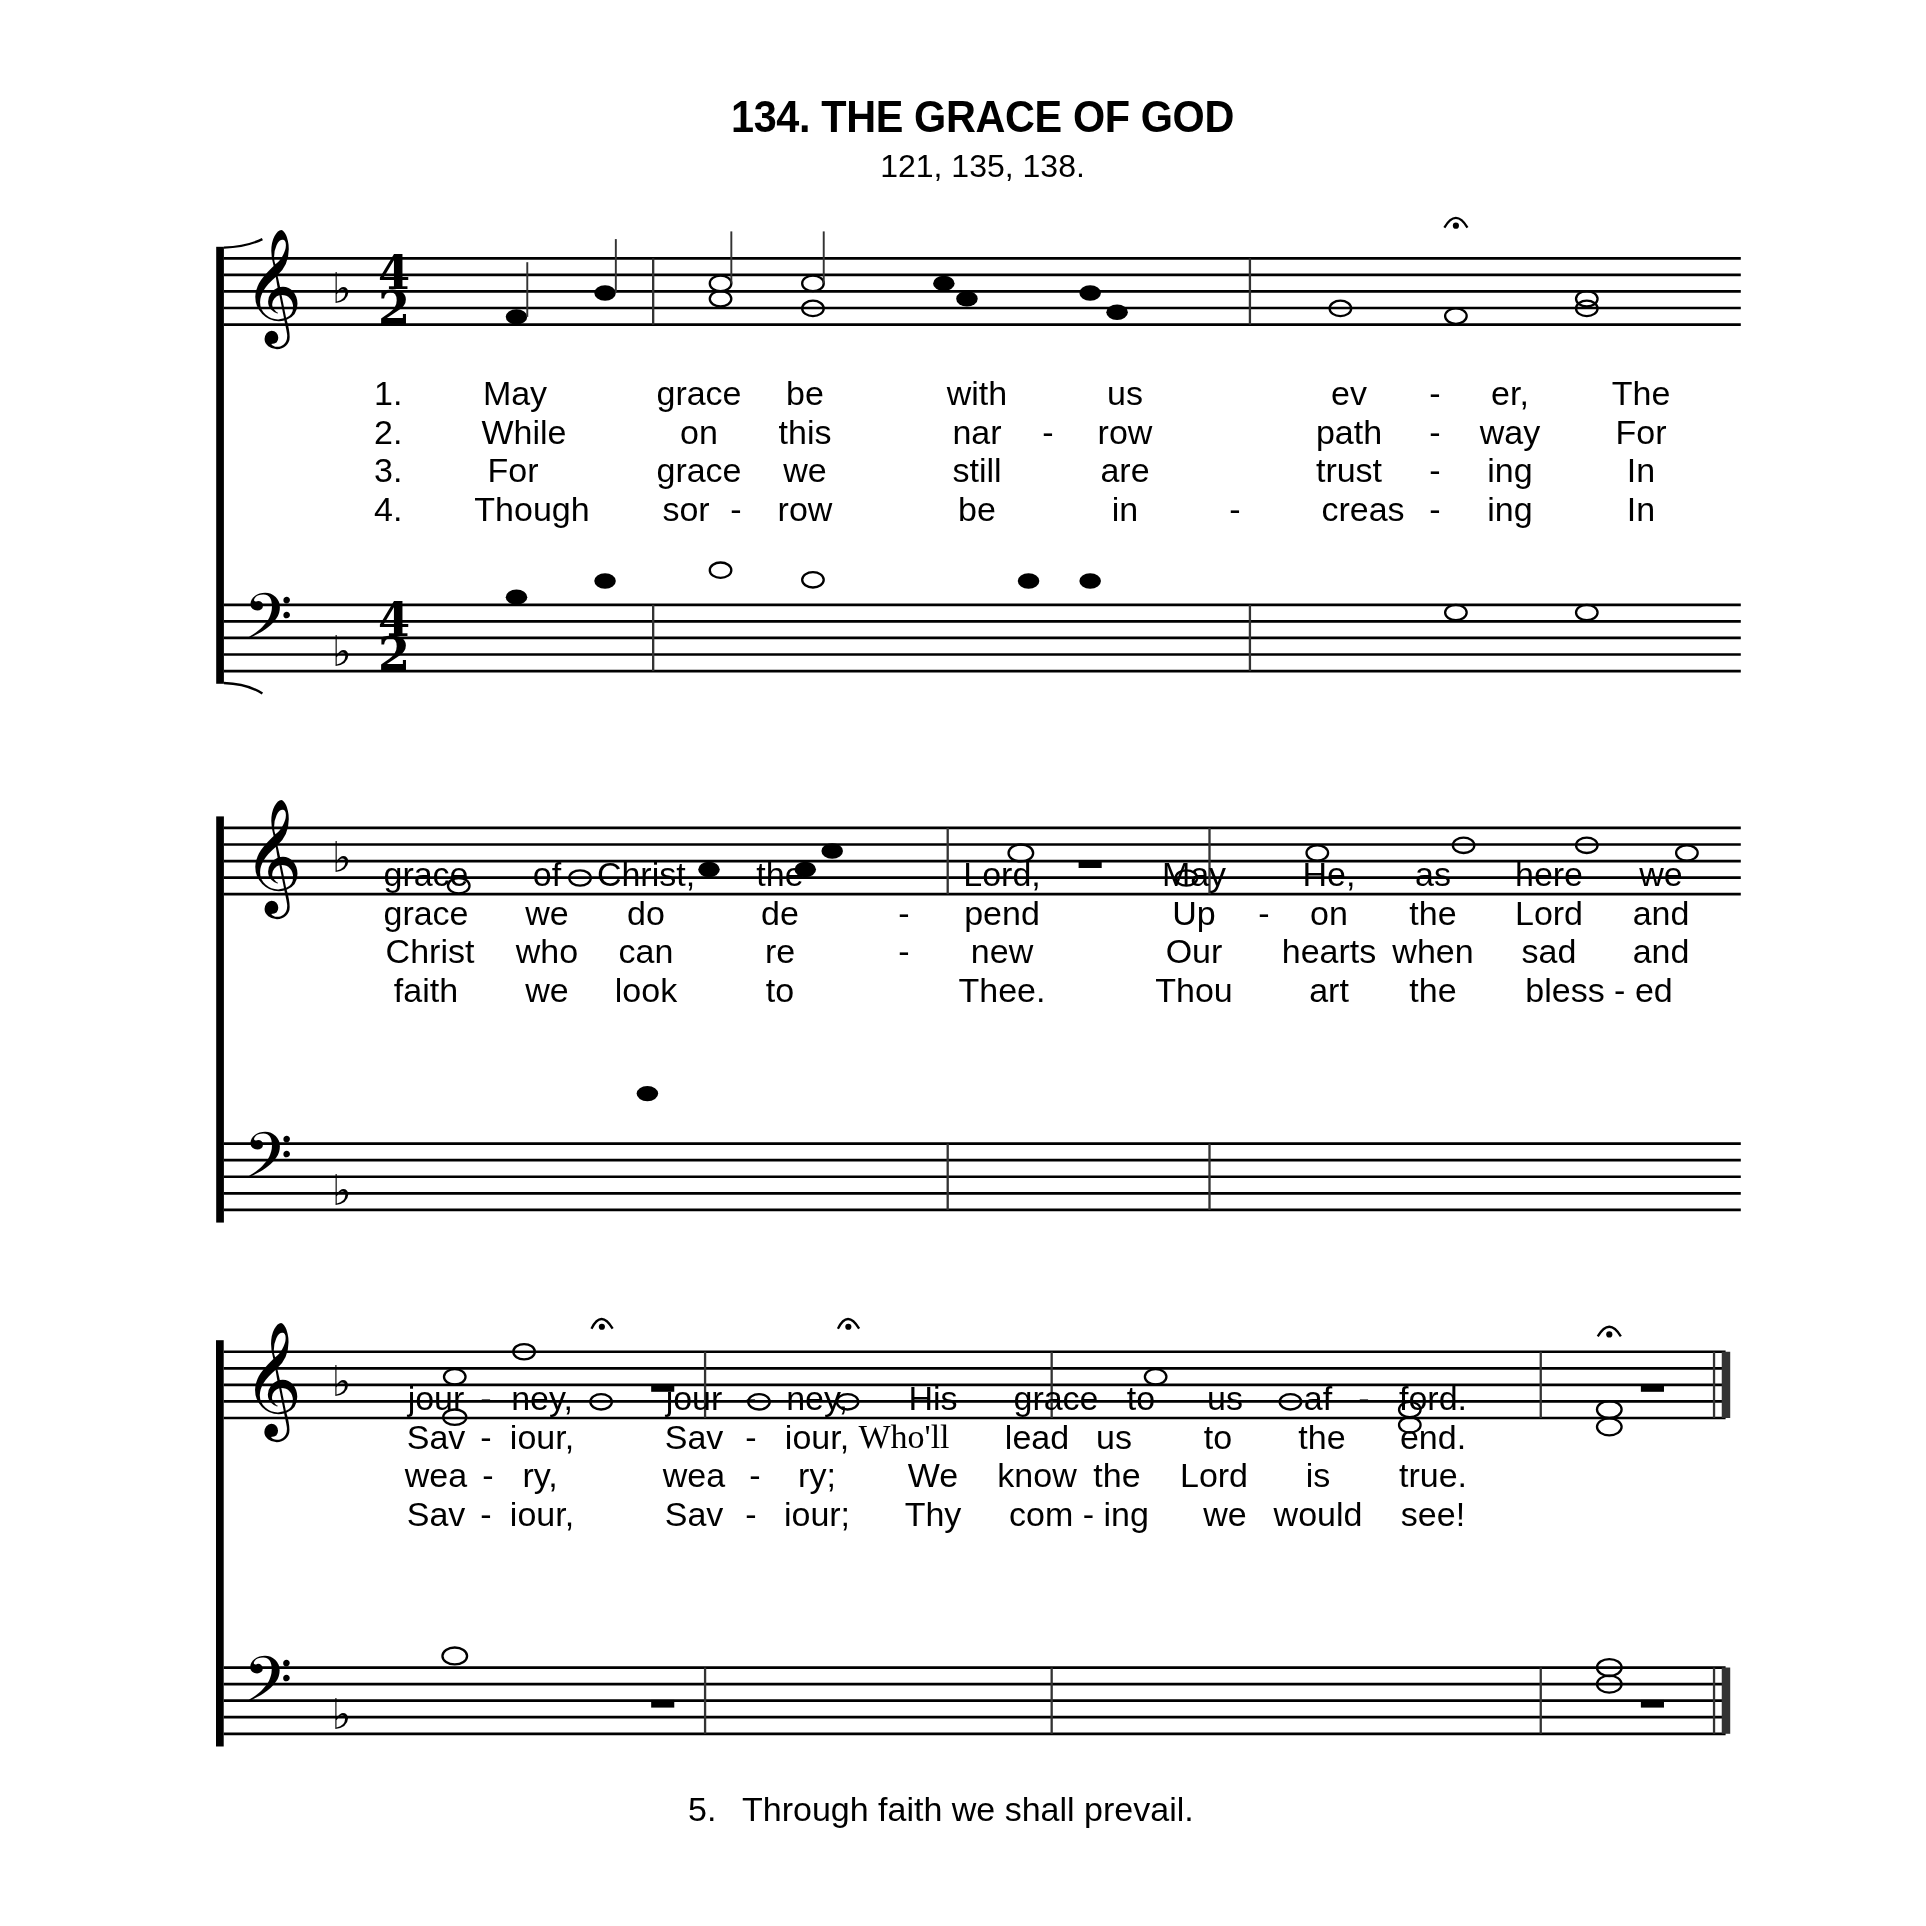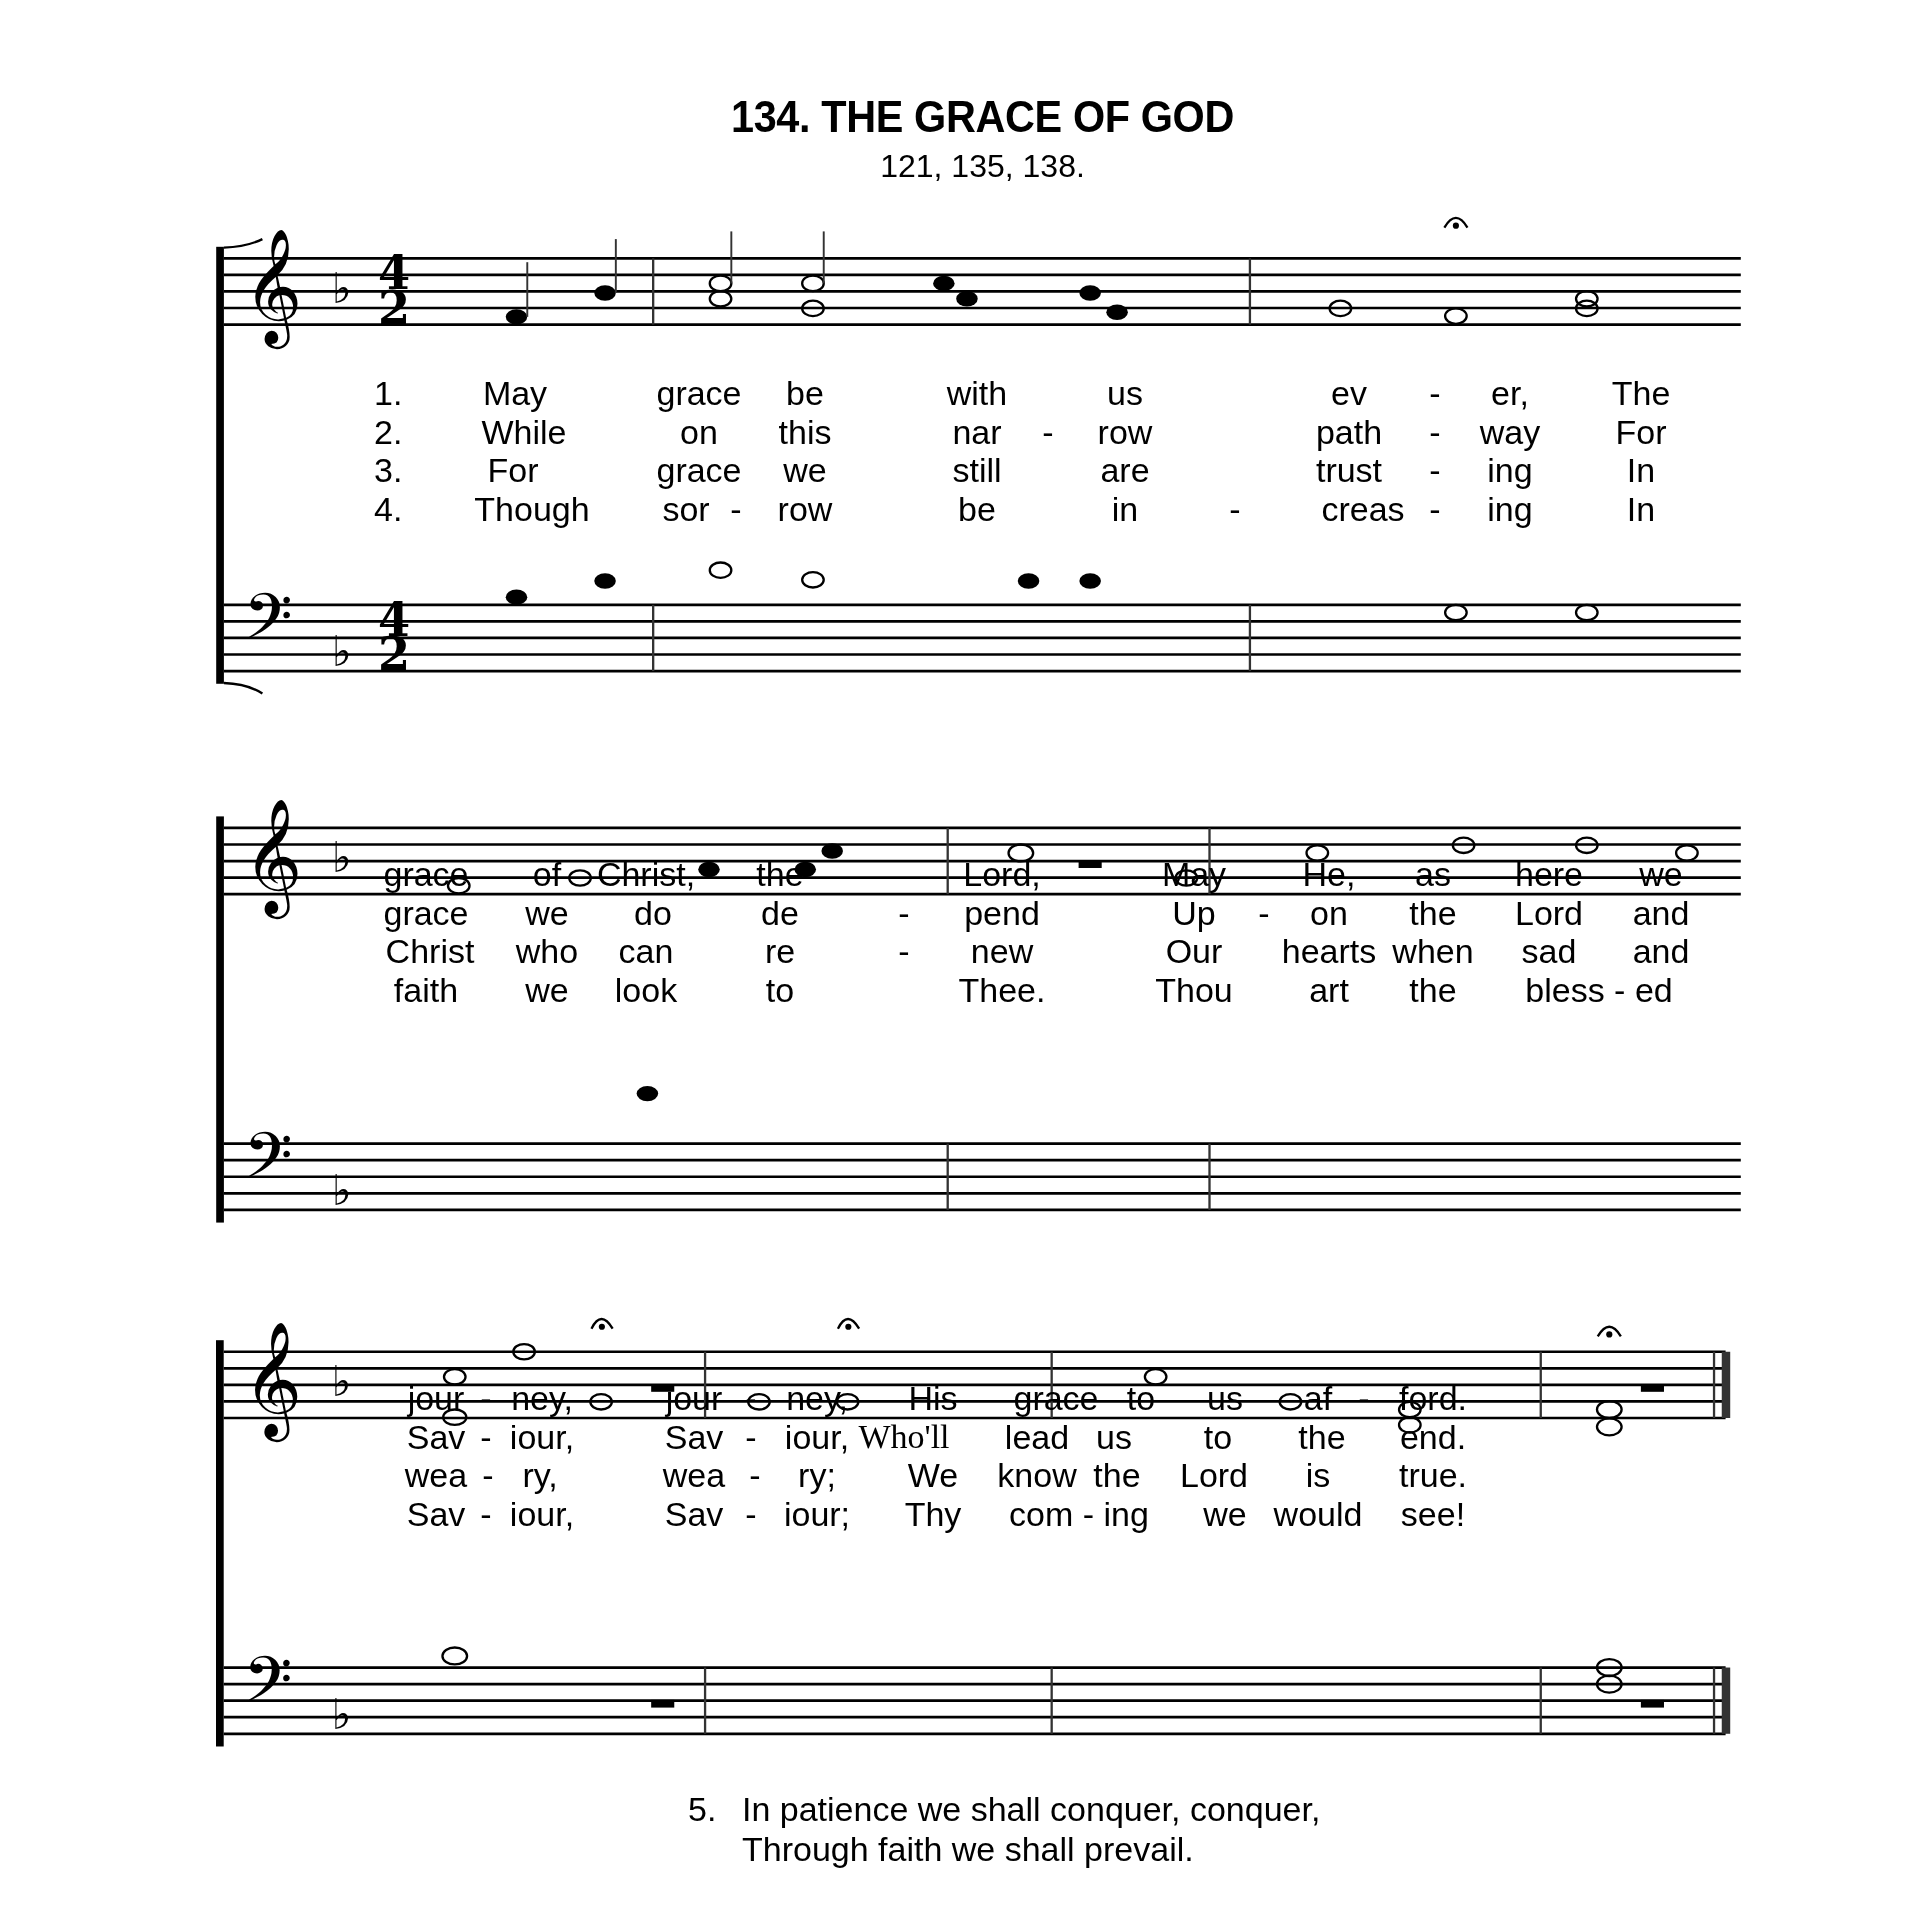--- a/index.html
+++ b/index.html
@@ -206,21 +206,21 @@
       <span class="syl" style="left:786px;">Lord,</span>
       <span class="syl" style="left:978px;">May</span>
       <span class="syl" style="left:1113px;">He,</span>
       <span class="syl" style="left:1217px;">as</span>
       <span class="syl" style="left:1333px;">here</span>
       <span class="syl" style="left:1445px;">we</span>
     </div>
     <div class="lyric-row" style="top:39px;">
       <span class="syl" style="left:210px;">grace</span>
       <span class="syl" style="left:331px;">we</span>
-      <span class="syl" style="left:430px;margin-left:7px;">do</span>
+      <span class="syl" style="left:430px;">do</span>
       <span class="syl" style="left:564px;">de</span>
       <span class="syl" style="left:688px;">-</span>
       <span class="syl" style="left:786px;">pend</span>
       <span class="syl" style="left:978px;">Up</span>
       <span class="syl" style="left:1048px;">-</span>
       <span class="syl" style="left:1113px;">on</span>
       <span class="syl" style="left:1217px;">the</span>
       <span class="syl" style="left:1333px;">Lord</span>
       <span class="syl" style="left:1445px;">and</span>
     </div>
@@ -372,19 +372,18 @@
       <span class="syl" style="left:1102px;">would</span>
       <span class="syl" style="left:1217px;">see!</span>
     </div>
   </div>
 </div>
 
 <div class="stanzas">
   <div class="stanza">
     <span class="num">5.</span>
     <div class="lines">
-      <span class="line">In patience we shall conquer, conquer,</span>
       <span class="line">Through faith we shall prevail.</span>
     </div>
   </div>
 
 </div>
 
 
 </body></html>

